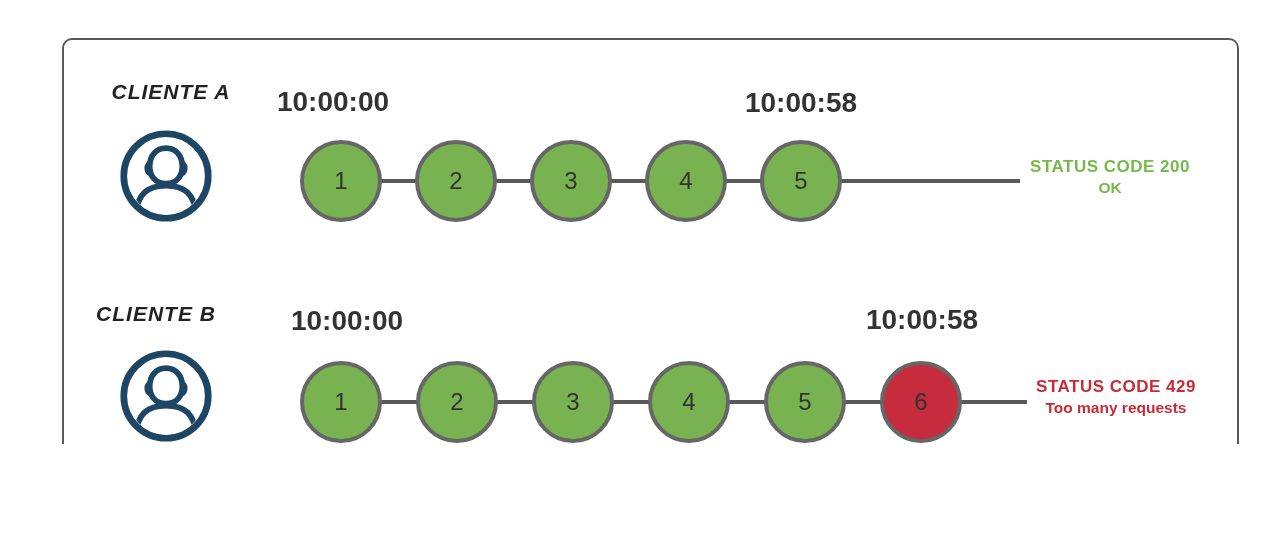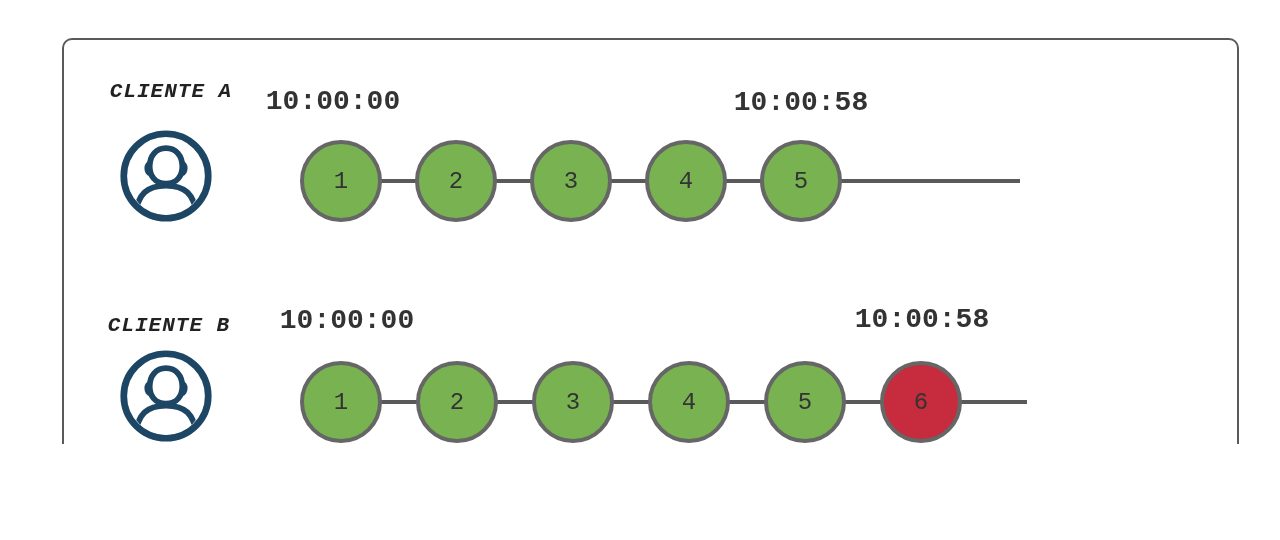--- a/index.html
+++ b/index.html
@@ -2,21 +2,21 @@
 <html style="--green: #79b351; --red: #c62b3e; --green-text: #77b84a; --red-text: #cc2936; --line: #5a5a5a; --circle-stroke: #666666; --navy: #1d4665; --label: #222222; --timestamp: #333333;"><head>
 <meta charset="utf-8">
 <style>
   :root{
     --green:#79b351; --red:#c62b3e; --green-text:#77b84a; --red-text:#cc2936;
     --line:#5a5a5a; --circle-stroke:#666666; --navy:#1d4665; --label:#222222; --timestamp:#333333;
   }
   *{margin:0;padding:0;box-sizing:border-box;}
   html,body{background:#ffffff;}
   body{font-family:"Liberation Sans",sans-serif;}
-  .canvas{position:relative;width:1280px;height:444px;background:#ffffff;overflow:hidden;font-family:Liberation Mono, monospace;}
+  .canvas{position:relative;width:1280px;height:444px;background:#ffffff;overflow:hidden;}
   .frame{position:absolute;left:62px;top:38px;width:1177px;height:462px;border:2.5px solid var(--line);border-radius:10px;background:#ffffff;}
   .client-label{position:absolute;transform:translateX(-50%);font-size:21px;font-weight:bold;font-style:italic;color:var(--label);letter-spacing:1px;white-space:nowrap;}
   .timestamp{position:absolute;transform:translateX(-50%);font-size:28px;font-weight:bold;color:var(--timestamp);white-space:nowrap;}
   .avatar{position:absolute;width:96px;height:96px;}
   .track{position:absolute;height:3.5px;background:var(--line);}
   .request-circle{position:absolute;width:82px;height:82px;border-radius:50%;border:4px solid var(--circle-stroke);background:var(--green);display:flex;align-items:center;justify-content:center;font-size:24px;color:#333333;}
   .request-circle[data-status="blocked"]{background:var(--red);}
   .status-block{position:absolute;transform:translateX(-50%);text-align:center;white-space:nowrap;font-weight:bold;}
   .status-code{font-size:17px;letter-spacing:0.5px;}
   .status-message{font-size:15.5px;margin-top:2px;}
@@ -50,22 +50,26 @@
   <div class="timestamp" style="left:801px;top:87px;">10:00:58</div>
 
   <div class="track" style="left:340px;top:179px;width:680px;"></div>
 
   <div class="request-circle" style="left:300px;top:140px;" data-status="ok">1</div>
   <div class="request-circle" style="left:415px;top:140px;" data-status="ok">2</div>
   <div class="request-circle" style="left:530px;top:140px;" data-status="ok">3</div>
   <div class="request-circle" style="left:645px;top:140px;" data-status="ok">4</div>
   <div class="request-circle" style="left:760px;top:140px;" data-status="ok">5</div>
 
+  <div class="status-block" style="left:1110px;top:157px;" data-kind="ok">
+    <div class="status-code">STATUS CODE 200</div>
+    <div class="status-message">OK</div>
+  </div>
 
-  <div class="client-label" style="left:169px;top:302px;margin-top:12px;">CLIENTE B</div>
+  <div class="client-label" style="left:156px;top:302px;">CLIENTE B</div>
 
   <svg class="avatar" style="left:118px;top:348px;" viewBox="0 0 100 100">
     <defs>
         <clipPath id="clipB">
           <circle cx="50" cy="50" r="40"></circle>
         </clipPath>
       </defs>
     <circle cx="50" cy="50" r="44" fill="#ffffff" stroke="#1d4665" stroke-width="7"></circle>
     <g clip-path="url(#clipB)">
       <path d="M18 96 C19 67 32 60 50 60 C68 60 81 67 82 96 Z" fill="#ffffff" stroke="#1d4665" stroke-width="6"></path>
@@ -80,13 +84,17 @@
 
   <div class="track" style="left:340px;top:400px;width:687px;"></div>
 
   <div class="request-circle" style="left:300px;top:361px;" data-status="ok">1</div>
   <div class="request-circle" style="left:416px;top:361px;" data-status="ok">2</div>
   <div class="request-circle" style="left:532px;top:361px;" data-status="ok">3</div>
   <div class="request-circle" style="left:648px;top:361px;" data-status="ok">4</div>
   <div class="request-circle" style="left:764px;top:361px;" data-status="ok">5</div>
   <div class="request-circle" style="left:880px;top:361px;" data-status="blocked">6</div>
 
+  <div class="status-block" style="left:1116px;top:377px;" data-kind="blocked">
+    <div class="status-code">STATUS CODE 429</div>
+    <div class="status-message">Too many requests</div>
+  </div>
 </div>
 
 </body></html>

